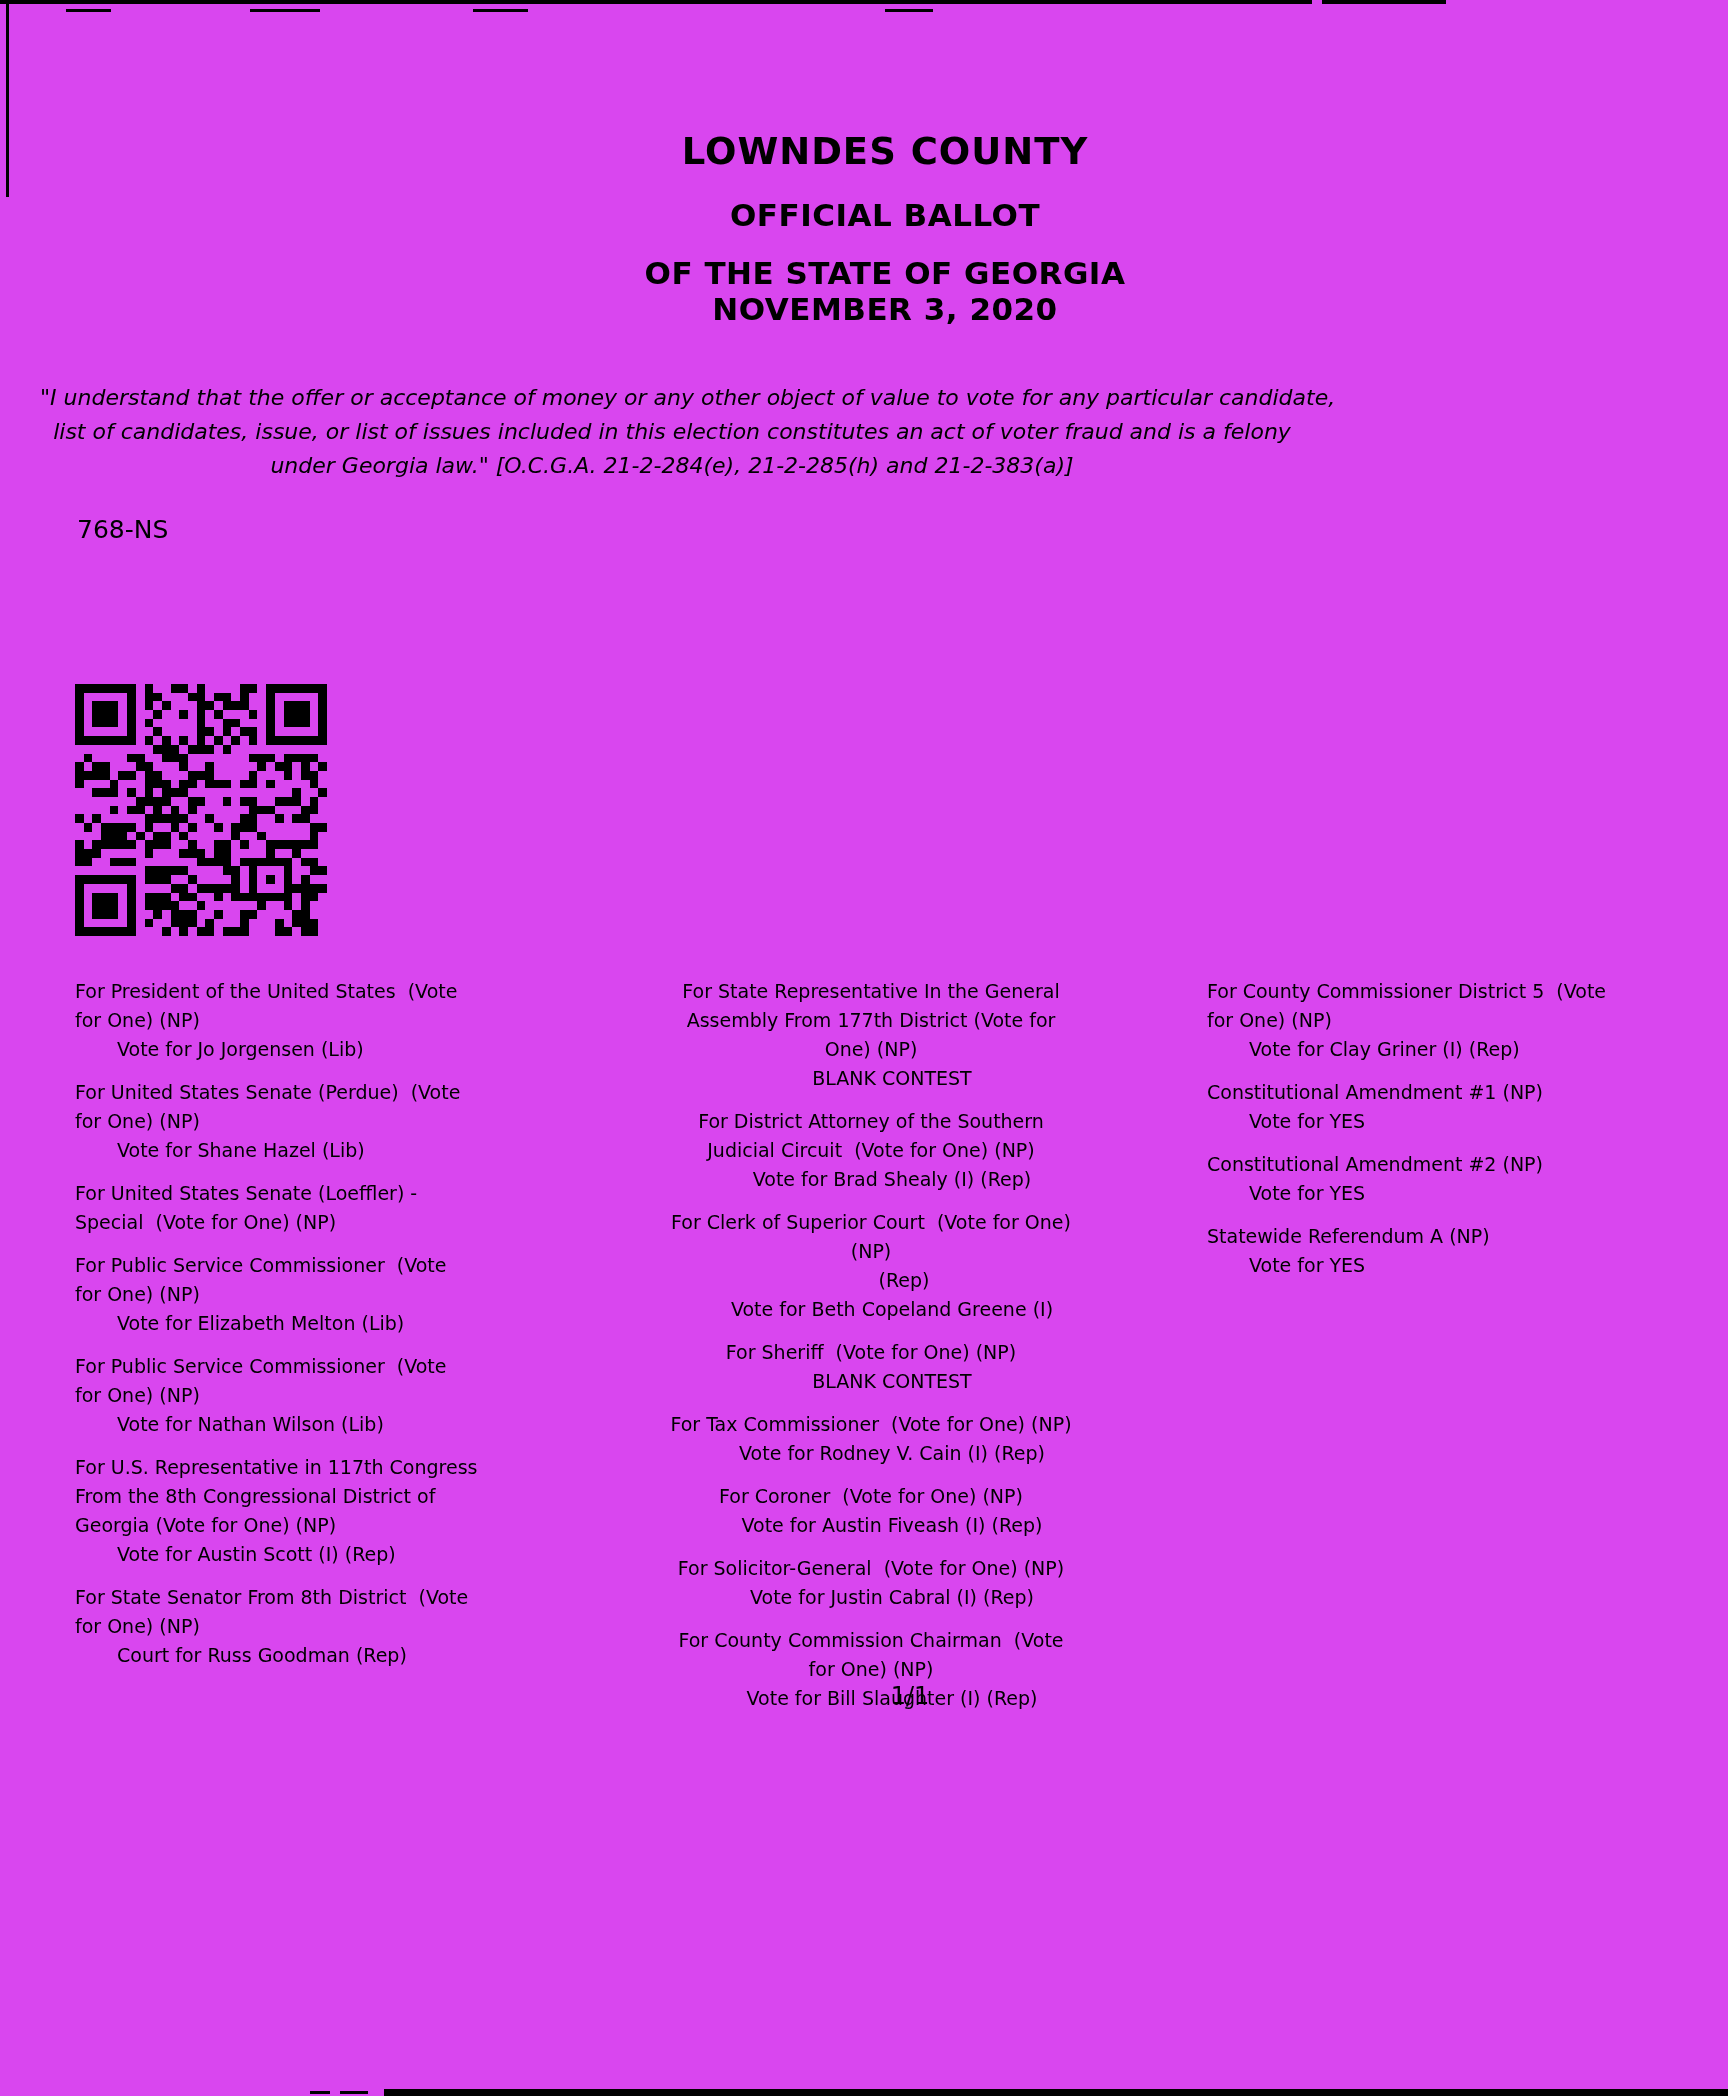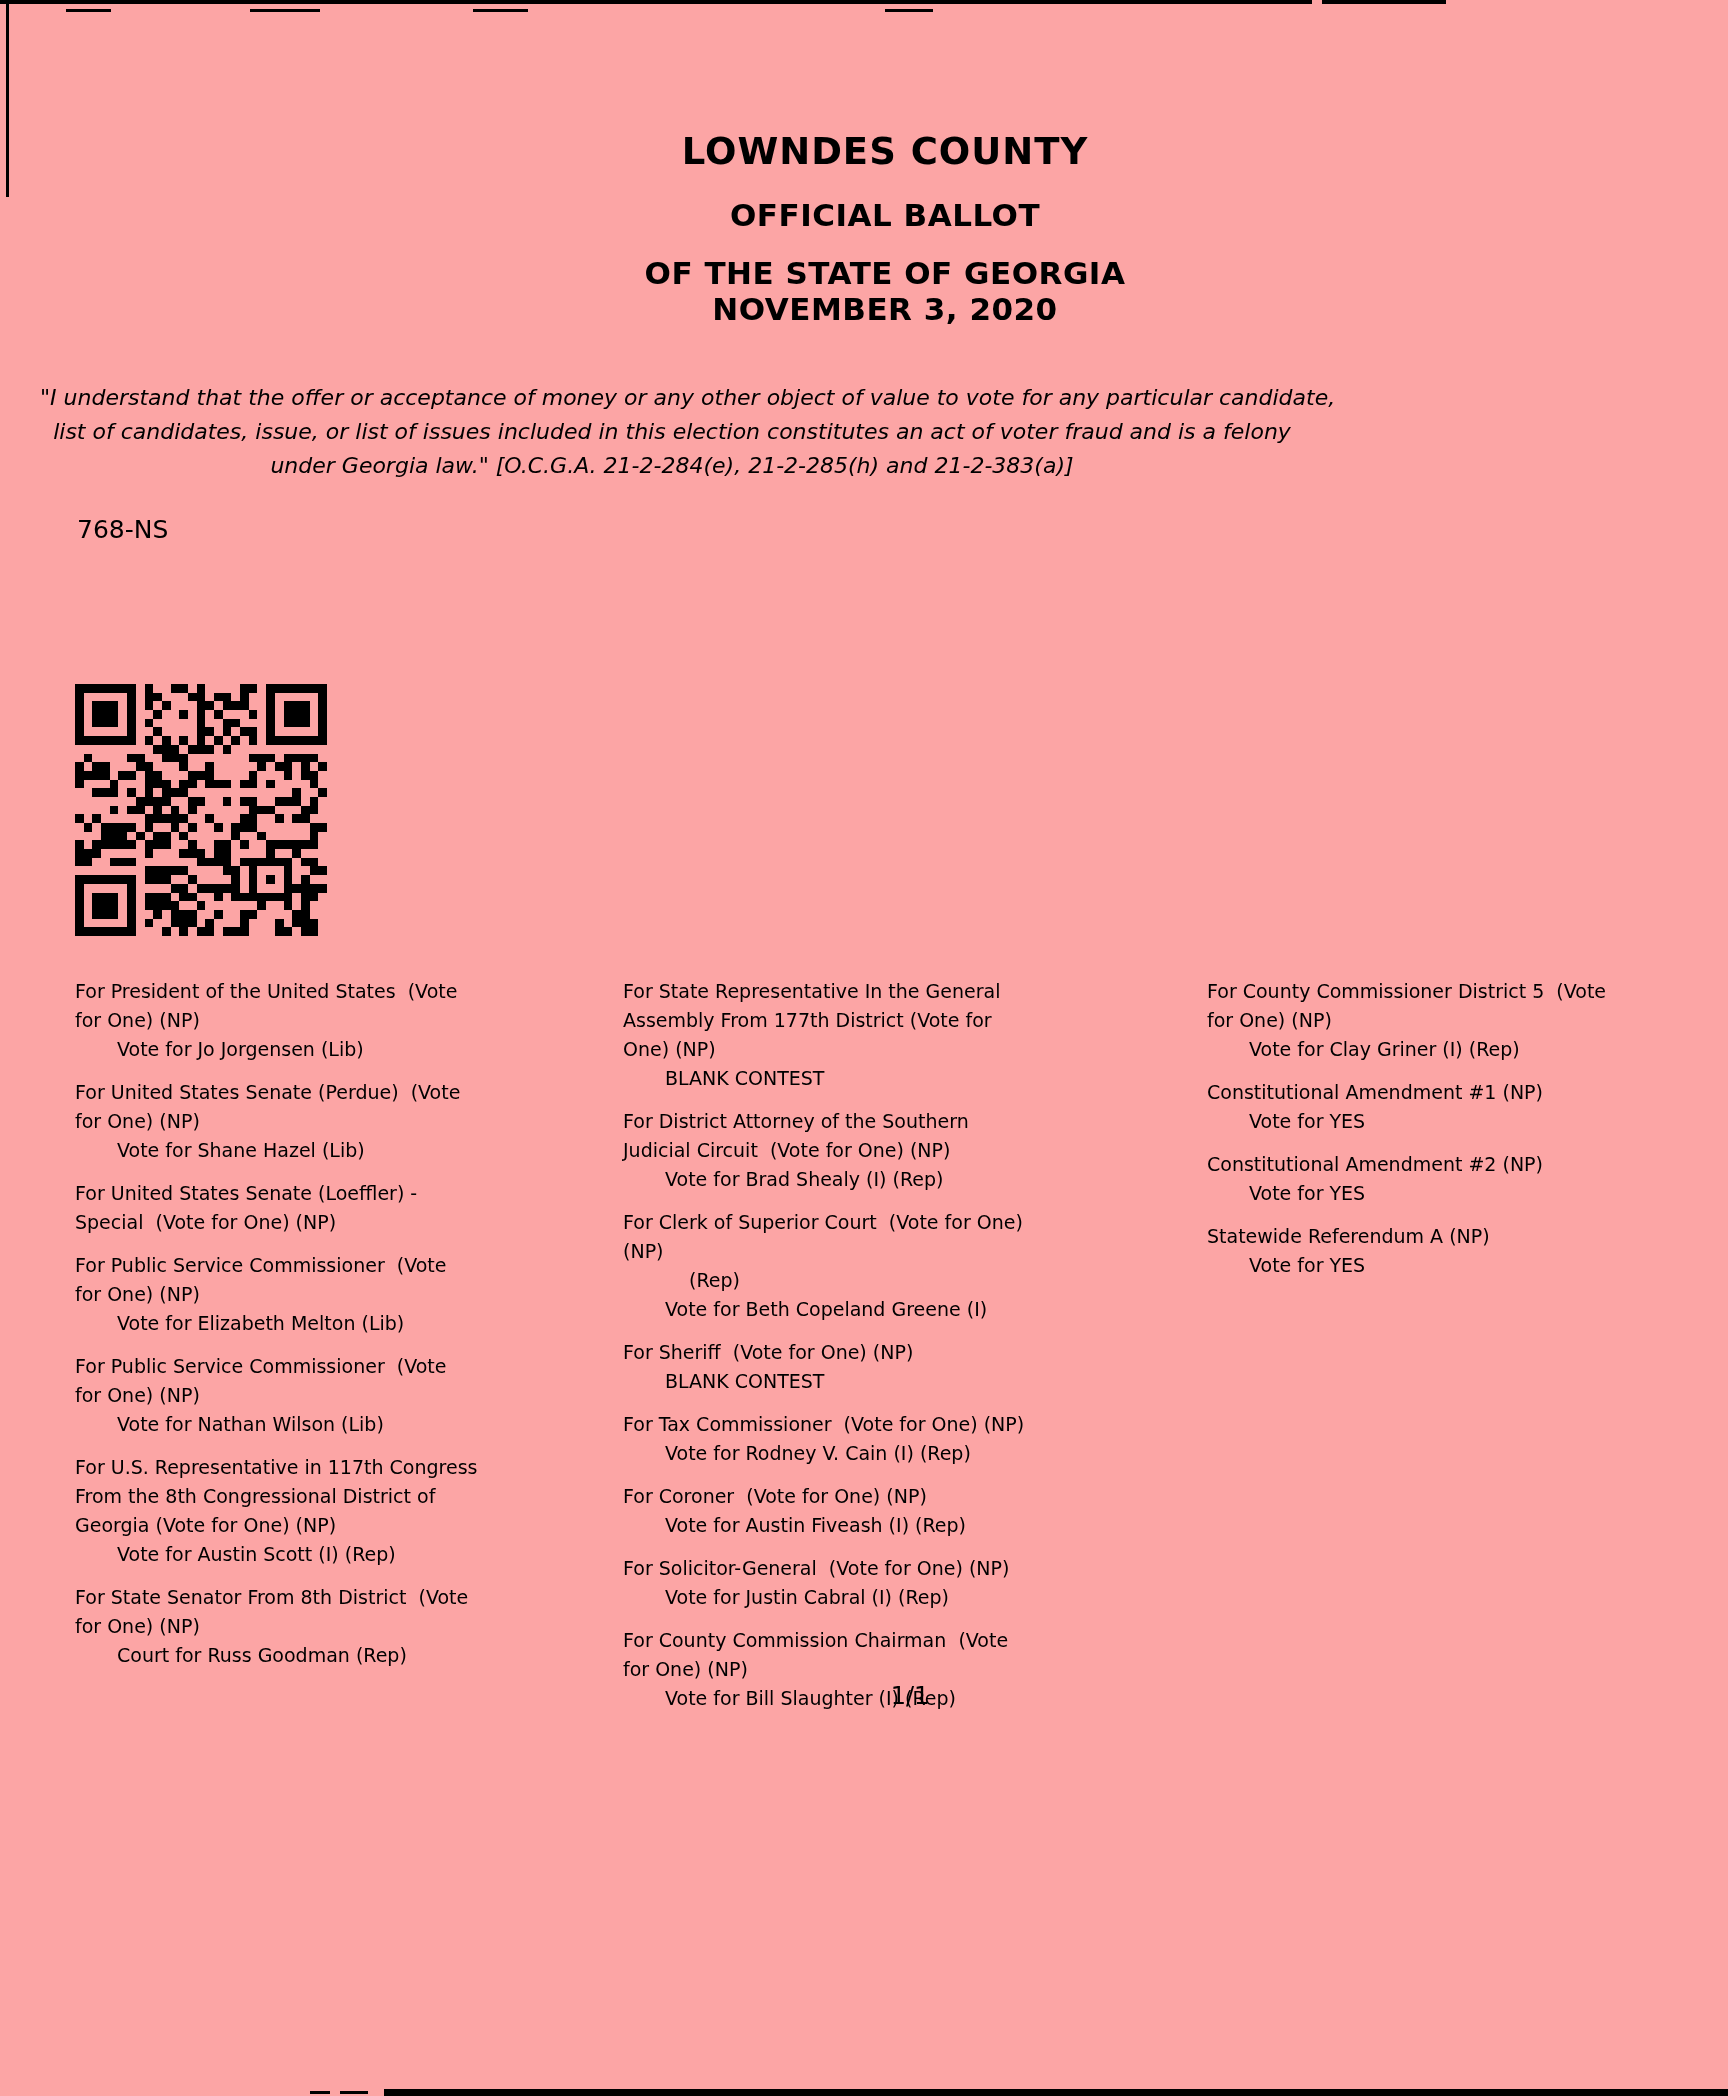--- a/index.html
+++ b/index.html
@@ -1,16 +1,16 @@
 <!DOCTYPE html>
 <html><head>
 <meta charset="utf-8">
 <style>
   html,body{margin:0;padding:0;background:#fff;}
-  .page{position:relative;width:1728px;height:2096px;background:#fca5a5;overflow:hidden;
+  .page{position:relative;width:1728px;height:2096px;background:#d946ef;overflow:hidden;
         font-family:"DejaVu Sans","Liberation Sans",sans-serif;color:#000;}
   .hline{position:absolute;background:#000;}
   .top-seg1{left:0;top:0;width:1312px;height:4px;}
   .top-seg2{left:1322px;top:0;width:124px;height:4px;}
   .noise1{left:66px;top:9px;width:45px;height:3px;}
   .noise2{left:250px;top:9px;width:70px;height:3px;}
   .noise3{left:473px;top:9px;width:55px;height:3px;}
   .noise4{left:885px;top:9px;width:48px;height:3px;}
   .left-line{position:absolute;left:6px;top:2px;width:3px;height:195px;background:#000;}
   .bottom-bar{left:384px;top:2089px;width:1344px;height:7px;}
@@ -25,21 +25,21 @@
   .notice{position:absolute;left:40px;top:381px;width:1264px;text-align:center;
           font-style:italic;font-size:22px;line-height:34px;}
   .notice .nline{white-space:pre;}
 
   .style-num{position:absolute;left:77px;top:515px;font-size:25px;}
 
   .qr{position:absolute;left:75px;top:684px;width:252px;height:252px;}
 
   .col{position:absolute;top:977px;width:560px;}
   .col1{left:75px;}
-  .col2{left:623px;}
+  .col2{left:591px;text-align:center;}
   .col3{left:1207px;width:561px;}
   .contest{margin:0 0 14px 0;}
   .line{font-size:19px;line-height:29px;white-space:pre;}
   .i1{padding-left:42px;}
   .i2{padding-left:66px;}
 
   .page-num{position:absolute;left:820px;top:1682px;width:180px;text-align:center;font-size:24px;}
 </style>
 </head>
 <body>

